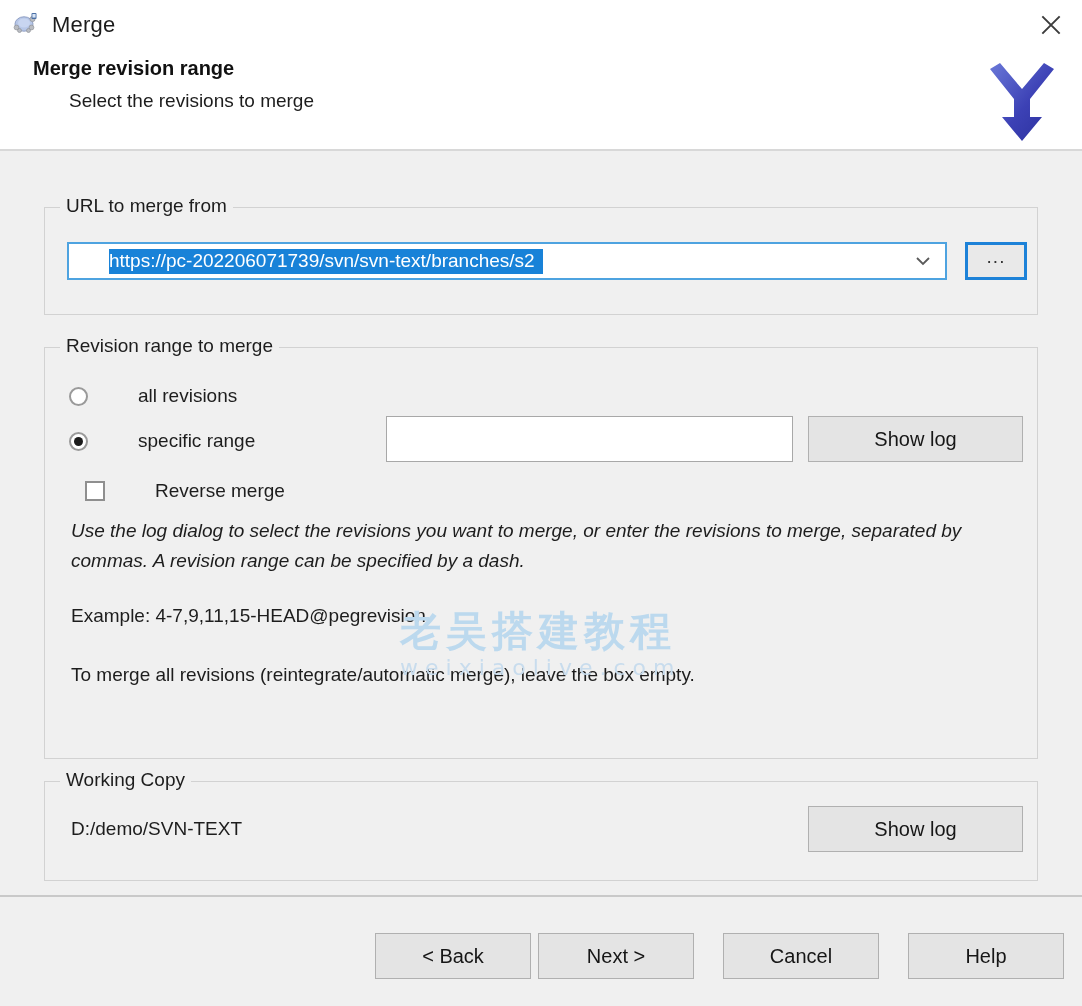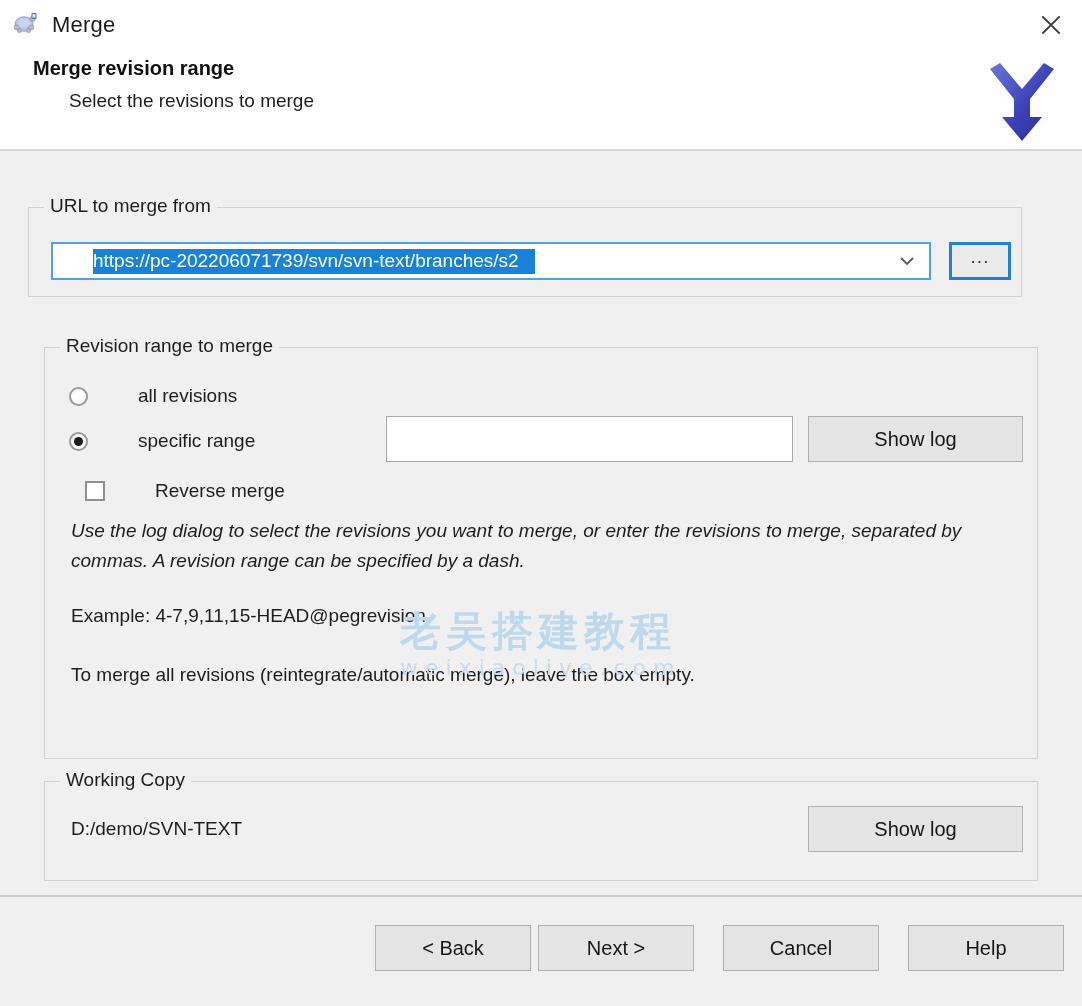--- a/index.html
+++ b/index.html
@@ -103,41 +103,41 @@
     top: -13px; left: 15px;
     background: #f0f0f0;
     padding: 0 6px;
     font-size: 19px;
     color: #1d1d1d;
     white-space: nowrap;
   }
 
   
   #grp-url {
-    left: 28px; top: 56px;
-    width: 994px; height: 90px;
+    left: 44px; top: 56px;
+    width: 994px; height: 108px;
   }
   .combo {
     position: absolute;
     left: 22px; top: 34px;
     width: 880px; height: 38px;
     background: #ffffff;
     border: 2px solid #4ea3e0;
     box-sizing: border-box;
     display: flex;
     align-items: center;
     overflow: hidden;
   }
   .combo-text {
     font-size: 19px;
     margin-left: 40px;
     white-space: nowrap;
     background: #1882d8;
     color: #ffffff;
-    padding: 1px 16px 2px 0;
+    padding: 1px 8px 2px 0;
   }
   .combo-arrow {
     position: absolute;
     right: 12px; top: 0; bottom: 0;
     display: flex; align-items: center;
   }
   .browse-btn {
     position: absolute;
     left: 920px; top: 34px;
     width: 62px; height: 38px;
@@ -265,21 +265,21 @@
     background: #c9c9c9;
   }
   .footer {
     position: absolute;
     left: 0; top: 897px;
     width: 1082px; height: 109px;
     background: #f0f0f0;
   }
   .footer .btn {
     position: absolute;
-    top: 28px;
+    top: 36px;
     height: 46px;
   }
   #btn-back   { left: 375px; width: 156px; }
   #btn-next   { left: 538px; width: 156px; }
   #btn-cancel { left: 723px; width: 156px; }
   #btn-help   { left: 908px; width: 156px; }
 
   
   .wm-center {
     position: absolute;

